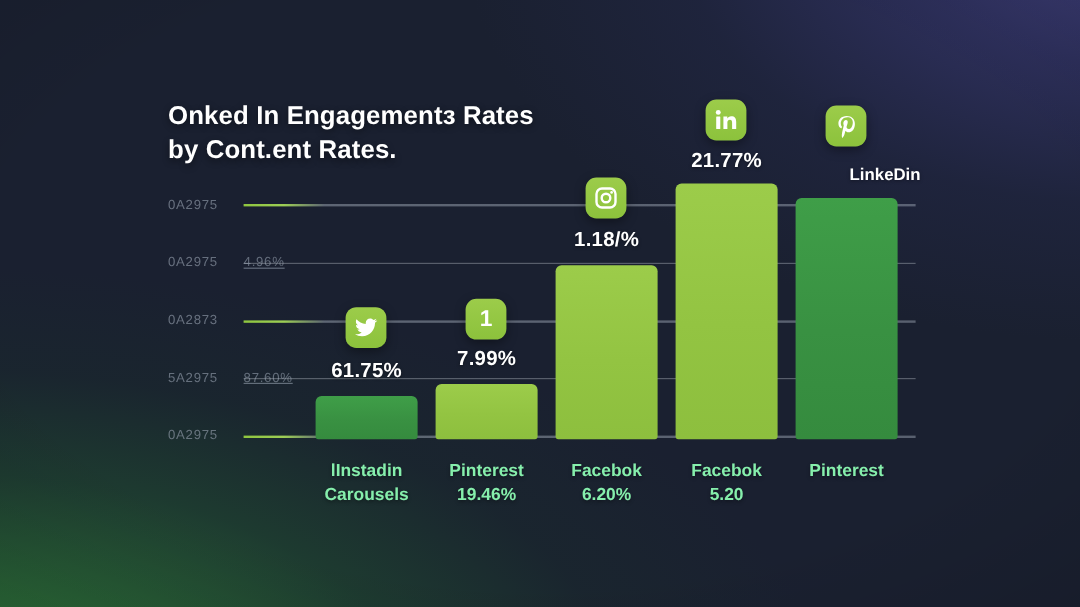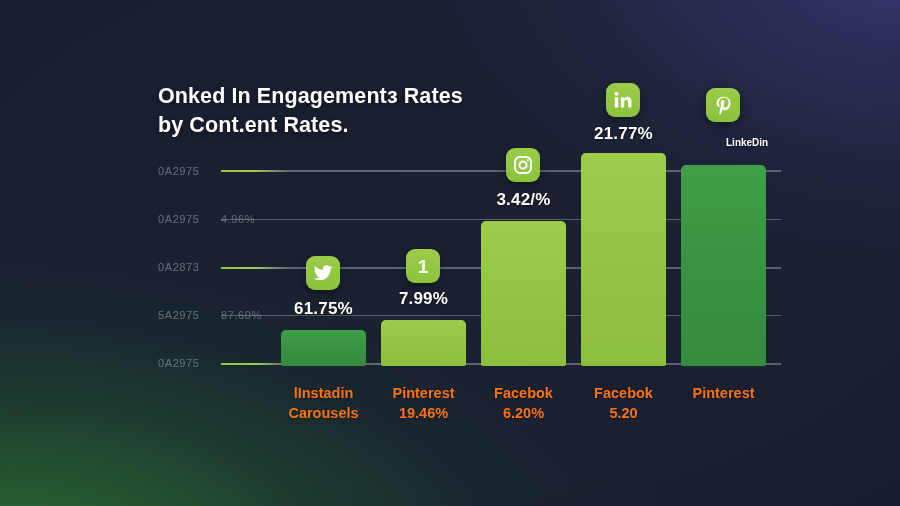--- a/index.html
+++ b/index.html
@@ -33,21 +33,21 @@
        rgba(26,32,54,0.0) 72%);
   }
   #bg-vignette{
     position:absolute; inset:0;
     background:radial-gradient(120% 120% at 50% 45%,
        rgba(0,0,0,0) 42%, rgba(0,0,0,0.30) 100%);
   }
 
   
   #chart-area{
-    position:absolute; inset:0;margin-left:18px;
+    position:absolute; inset:0;
   }
 
   .gridline{
     position:absolute;
     height:1px;
     background:rgba(188,196,206,0.38);
   }
   .gridline.accent{
     background:linear-gradient(90deg,#8fc63f 0%, #9dce55 6%, rgba(175,185,198,0.45) 12%, rgba(175,185,198,0.42) 100%);
     height:2px;
@@ -56,20 +56,21 @@
   .axis-label{
     position:absolute;
     font-size:11px;
     letter-spacing:.6px;
     color:rgba(150,160,175,0.62);
     white-space:nowrap;
     font-weight:500;
   }
   .axis-label.sub{
     color:rgba(160,172,186,0.55);
+    text-decoration:underline;
   }
 
   
   .bar{
     position:absolute;
     border-radius:5px 5px 2px 2px;
   }
   .bar.light{ background:linear-gradient(180deg,#9ccc4a 0%, #93c442 55%, #8dbf3e 100%); }
   .bar.dark { background:linear-gradient(180deg,#3f9e48 0%, #399142 55%, #358b3e 100%); }
 
@@ -79,21 +80,21 @@
     font-size:17px;
     font-weight:700;
     letter-spacing:.2px;
     white-space:nowrap;
     text-align:center;
     text-shadow:0 1px 3px rgba(0,0,0,.45);
   }
 
   .cat-label{
     position:absolute;
-    color:#f97316;
+    color:#86efac;
     font-size:14.5px;
     font-weight:600;
     line-height:20px;
     text-align:center;
     white-space:nowrap;
     text-shadow:0 1px 3px rgba(0,0,0,.35);
   }
   .cat-label .l2{ display:block; }
 
   
@@ -122,21 +123,21 @@
     font-weight:700;
     line-height:29px;
     letter-spacing:.1px;
     text-shadow:0 2px 6px rgba(0,0,0,.45);
   }
   #chart-title .line2{ display:block; }
 
   .legend-text{
     position:absolute;
     color:#ffffff;
-    font-size:10px;
+    font-size:14px;
     font-weight:600;
     white-space:nowrap;
     text-shadow:0 1px 3px rgba(0,0,0,.4);
     padding-left:32px;
   }
 </style>
 </head>
 <body>
 
 <div id="bg-base"></div>
@@ -167,21 +168,21 @@
   <div class="axis-label sub" style="left:203px; top:309px;">87.60%</div>
 
   <div class="bar dark" style="left:263px; top:330px; width:85px; height:36px;"></div>
   <div class="bar light" style="left:363px; top:320px; width:85px; height:46px;"></div>
   <div class="bar light" style="left:463px; top:221px; width:85px; height:145px;"></div>
   <div class="bar light" style="left:563px; top:153px; width:85px; height:213px;"></div>
   <div class="bar dark" style="left:663px; top:165px; width:85px; height:201px;"></div>
 
   <div class="bar-value" style="left:263px; top:299px; width:85px;">61.75%</div>
   <div class="bar-value" style="left:363px; top:289px; width:85px;">7.99%</div>
-  <div class="bar-value" style="left:463px; top:190px; width:85px;">3.42/%</div>
+  <div class="bar-value" style="left:463px; top:190px; width:85px;">1.18/%</div>
   <div class="bar-value" style="left:563px; top:124px; width:85px;">21.77%</div>
 
   <div class="icon-badge" style="left:288px; top:256px;">
     <span>
       <svg width="20" height="20" viewBox="0 0 24 24" fill="#ffffff" aria-hidden="true">
         <path d="M23 4.9c-.8.4-1.7.6-2.6.8.9-.6 1.6-1.5 2-2.5-.9.5-1.9.9-2.9 1.1-.8-.9-2-1.5-3.3-1.5-2.5 0-4.5 2-4.5 4.5 0 .4 0 .7.1 1C8 8.1 4.7 6.3 2.5 3.6c-.4.7-.6 1.4-.6 2.3 0 1.6.8 3 2 3.8-.7 0-1.4-.2-2-.6v.1c0 2.2 1.5 4 3.6 4.4-.4.1-.8.2-1.2.2-.3 0-.6 0-.8-.1.6 1.8 2.2 3.1 4.2 3.1-1.5 1.2-3.5 1.9-5.6 1.9H1c2 1.3 4.4 2 7 2 8.4 0 13-7 13-13v-.6c.9-.6 1.7-1.4 2.3-2.3z"></path>
       </svg>
     </span>
   </div>
 

